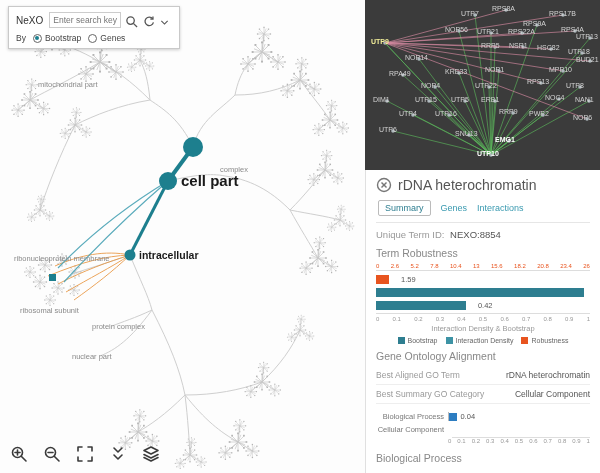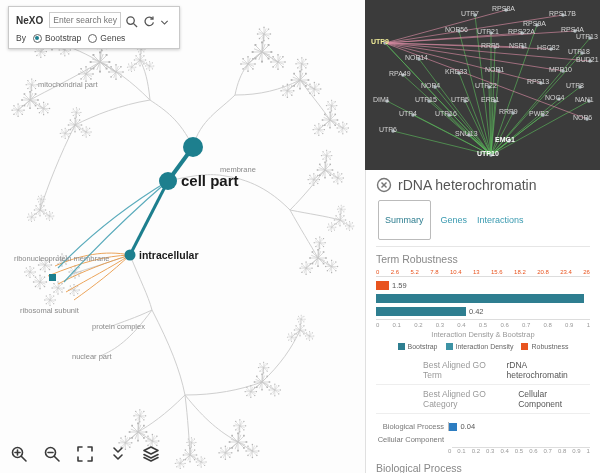--- a/index.html
+++ b/index.html
@@ -13,21 +13,21 @@
   .branch-labels span, .branch-label { position:absolute; font-size:7.5px; color:#8a8a8a; white-space:nowrap; }
   .main-label { position:absolute; white-space:nowrap; color:#1a1a1a; }
   .l1 { left:207px; top:138px; font-size:15px; font-weight:700; }
   .l2 { left:181px; top:172px; font-size:15px; font-weight:700; }
   .l3 { left:139px; top:249px; font-size:10.5px; font-weight:700; }
 
   
   .search-panel { position:absolute; left:8px; top:6px; width:172px; background:#fff;
     border:1px solid #c9c9c9; box-shadow:0 1px 3px rgba(0,0,0,.2); padding:5px 7px; }
   .sp-row1 { display:flex; align-items:center; gap:4px; }
-  .app-title { font-size:10px; font-weight:700; color:#333; margin-right:2px; }
+  .app-title { font-size:10px; font-weight:400; color:#333; margin-right:2px; }
   .search-input { flex:1; width:70px; font-size:8.5px; padding:2px 3px; border:1px solid #ccc; color:#333;
     font-family:"Liberation Sans", sans-serif; }
   .sp-icon { width:13px; height:13px; flex:0 0 auto; cursor:pointer; }
   .sp-icon svg { stroke:#555; fill:none; stroke-width:1.4; }
   .sp-row2 { display:flex; align-items:center; gap:7px; margin-top:5px; font-size:8.5px; color:#444; }
   .radio { display:inline-block; width:9px; height:9px; border:1.3px solid #666; border-radius:50%;
     margin-right:3px; vertical-align:-1px; position:relative; }
   .radio.checked::after { content:""; position:absolute; left:1.5px; top:1.5px; width:4px; height:4px;
     border-radius:50%; background:#1d7f8e; }
   .sp-opt { display:flex; align-items:center; cursor:pointer; }
@@ -45,46 +45,46 @@
 
   
   .detail-pane { position:absolute; left:365px; top:170px; width:235px; height:303px; background:#fff;
     border-left:1px solid #e0e0e0; padding:7px 10px 0 10px; overflow:hidden; }
   .dp-header { display:flex; align-items:center; gap:6px; }
   .dp-close { width:16px; height:16px; cursor:pointer; flex:0 0 auto; }
   .dp-close svg { stroke:#777; fill:none; stroke-width:1.4; }
   .dp-title { font-size:14px; color:#555; font-weight:400; }
   .dp-tabs { display:flex; align-items:center; gap:10px; margin:7px 0 6px 2px; font-size:9px; }
   .dp-tab { color:#3a9ab0; cursor:pointer; }
-  .dp-tab.active { border:1px solid #bbb; border-radius:2px; padding:14px 6px; color:#2e7e90; }
+  .dp-tab.active { border:1px solid #bbb; border-radius:2px; padding:2px 6px; color:#2e7e90; }
   .dp-sep { border-top:1px solid #e6e6e6; margin:4px 0 6px 0; }
   .uid-row { font-size:9.5px; margin-bottom:7px; }
   .uid-label { color:#999; } .uid-value { color:#555; margin-left:3px; }
   .sec-title { font-size:10.5px; color:#888; margin:2px 0 4px 0; }
 
   
   .chart-r { width:100%; }
   .ticks { display:flex; justify-content:space-between; font-size:6px; color:#999; }
   .ticks.orange span { color:#e8541f; }
   .axisline { border-top:1px solid #ddd; margin:1px 0 2px 0; }
-  .bar-row { display:flex; align-items:center; height:10px; margin:3px 0; }
+  .bar-row { display:flex; align-items:center; height:10px; margin:3px 0;gap:9px; }
   .bar { height:9px; }
   .bar.orange { background:#e8541f; }
   .bar.teal { background:#2e7e90; }
   .bar-val { font-size:7.5px; color:#555; margin-left:3px; }
   .axis-caption { text-align:center; font-size:7.5px; color:#999; margin-top:2px; }
   .legend { display:flex; justify-content:center; align-items:center; gap:8px; font-size:7px; color:#666; margin:4px 0 6px 0; }
   .leg-item { display:flex; align-items:center; gap:3px; }
   .sw { width:7px; height:7px; display:inline-block; }
   .sw.teal { background:#2e7e90; } .sw.teal2 { background:#3d93a5; } .sw.orange { background:#e8541f; }
 
   
   .go-row { display:flex; justify-content:space-between; align-items:center; font-size:8.5px;
     padding:4px 0; border-bottom:1px solid #eee; }
-  .go-row .k { color:#999;margin-left:47px; } .go-row .v { color:#555; }
+  .go-row .k { color:#999; } .go-row .v { color:#555; }
   .go-chart { margin-top:6px; }
   .go-bar-row { display:flex; align-items:center; height:13px; }
   .go-cat { width:72px; text-align:right; font-size:7.5px; color:#777; padding-right:4px; white-space:nowrap; }
   .go-bar-area { flex:1; border-left:1px solid #bbb; display:flex; align-items:center; }
   .go-bar { height:8px; background:#2d7dc1; }
   .go-val { font-size:7.5px; color:#555; margin-left:3px; }
   .go-axis { margin-left:76px; border-top:1px solid #ddd; margin-top:1px; }
   .go-ticks { margin-left:72px; display:flex; justify-content:space-between; font-size:6px; color:#999; }
   .bp-title { margin-top:8px; }
 </style>
@@ -205,21 +205,21 @@
       <line x1="193" y1="147" x2="168" y2="181" stroke="#1d7f8e" stroke-width="4"></line>
       <line x1="168" y1="181" x2="130" y2="255" stroke="#1d7f8e" stroke-width="3"></line>
       <circle cx="193" cy="147" r="10" fill="#1d7f8e"></circle>
       <circle cx="168" cy="181" r="9" fill="#1d7f8e"></circle>
       <circle cx="130" cy="255" r="5.5" fill="#1d7f8e"></circle>
       <rect x="49" y="274" width="7" height="7" fill="#1d7f8e"></rect>
     </svg>
 
     <div class="branch-labels">
         <span class="branch-label" style="left: 38px; top: 80px;">mitochondrial part</span>
-        <span class="branch-label" style="left: 220px; top: 165px;">membrane</span>
+        <span class="branch-label" style="left: 220px; top: 165px;">complex</span>
         <span class="branch-label" style="left: 92px; top: 322px;">protein complex</span>
         <span class="branch-label" style="left: 72px; top: 352px;">nuclear part</span>
         <span class="branch-label" style="left: 14px; top: 254px;">ribonucleoprotein membrane</span>
         <span class="branch-label" style="left: 20px; top: 306px;">ribosomal subunit</span>
       </div>
 
     <span class="main-label l2">cell part</span>
     <span class="main-label l3">intracellular</span>
 
     <div class="search-panel">
@@ -433,20 +433,24 @@
       <span class="dp-title">rDNA heterochromatin</span>
     </div>
 
     <div class="dp-tabs">
       <span class="dp-tab active">Summary</span>
       <span class="dp-tab">Genes</span>
       <span class="dp-tab">Interactions</span>
     </div>
     <div class="dp-sep"></div>
 
+    <div class="uid-row">
+      <span class="uid-label">Unique Term ID:</span>
+      <span class="uid-value">NEXO:8854</span>
+    </div>
 
     <div class="sec-title">Term Robustness</div>
 
     <div class="chart-r">
       <div class="ticks orange">
           <span class="tick">0</span>
           <span class="tick">2.6</span>
           <span class="tick">5.2</span>
           <span class="tick">7.8</span>
           <span class="tick">10.4</span>
@@ -493,27 +497,28 @@
             <span class="sw teal2"></span>
             <span>Interaction Density</span>
           </span>
         <span class="leg-item">
             <span class="sw orange"></span>
             <span>Robustness</span>
           </span>
       </div>
     </div>
 
+    <div class="sec-title">Gene Ontology Alignment</div>
 
     <div class="go-row">
       <span class="k">Best Aligned GO Term</span>
       <span class="v">rDNA heterochromatin</span>
     </div>
     <div class="go-row">
-      <span class="k">Best Aligned GO Category</span>
+      <span class="k">Best Summary GO Category</span>
       <span class="v">Cellular Component</span>
     </div>
 
     <div class="go-chart">
       <div class="go-bar-row">
         <span class="go-cat">Biological Process</span>
         <span class="go-bar-area">
             <span class="go-bar" style="width: 6%;"></span>
         <span class="go-val">0.04</span>
           </span>

